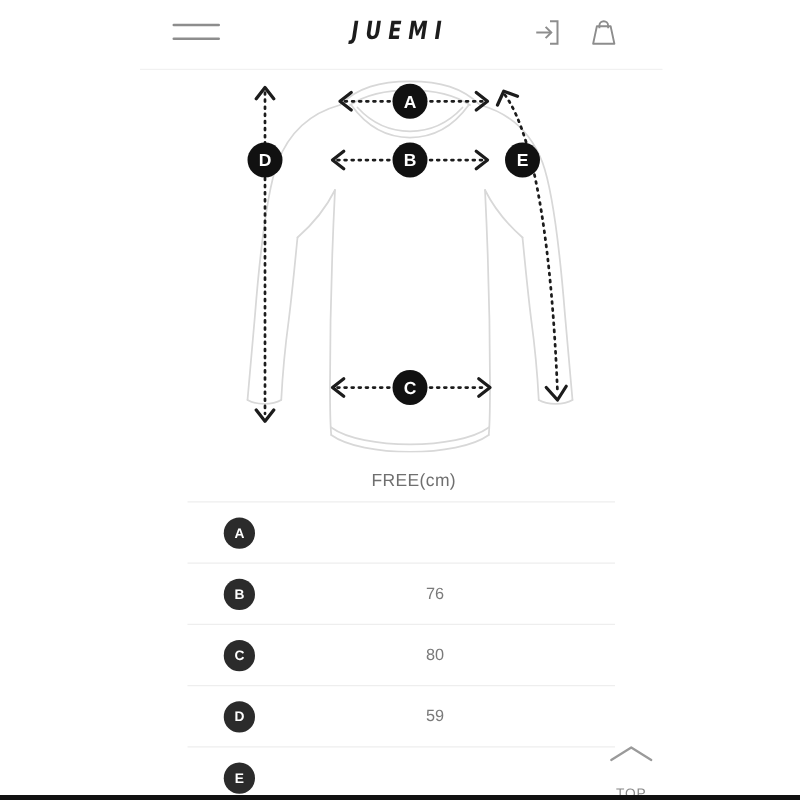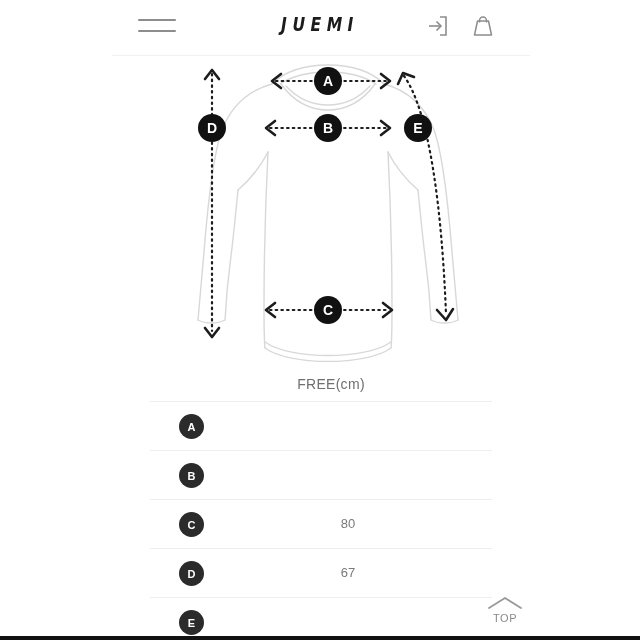--- a/index.html
+++ b/index.html
@@ -93,21 +93,21 @@
     width: 342px; height: 1px; background: #eeeeee;
   }
 
   
   #top-button {
     position: absolute; left: 483px; top: 595px;
     width: 44px; height: 38px; text-align: center; cursor: pointer;
   }
   #top-button .chev { display:block; margin: 0 auto; }
   #top-button .top-label {
-    display: block; margin-top: 1px;
+    display: block; margin-top: 18px;
     font-size: 11px; color: #8a8a8a; letter-spacing: 0.6px;
   }
 
   #bottom-bar {
     position: absolute; left: 0; top: 636px;
     width: 640px; height: 4px; background: #111111;
   }
 </style>
 </head>
 <body>
@@ -234,32 +234,33 @@
       <div class="rule" style="bottom:0;"></div>
     </div>
 
     <div class="trow">
       <div class="badge">A</div>
       <div class="rowline"></div>
     </div>
 
     <div class="trow">
       <div class="badge">B</div>
+      <div class="val">76</div>
       <div class="rowline"></div>
     </div>
 
     <div class="trow">
       <div class="badge">C</div>
       <div class="val">80</div>
       <div class="rowline"></div>
     </div>
 
     <div class="trow">
       <div class="badge">D</div>
-      <div class="val">67</div>
+      <div class="val">59</div>
       <div class="rowline"></div>
     </div>
 
     <div class="trow">
       <div class="badge">E</div>
     </div>
 
   </div>
 
   <div id="top-button">

